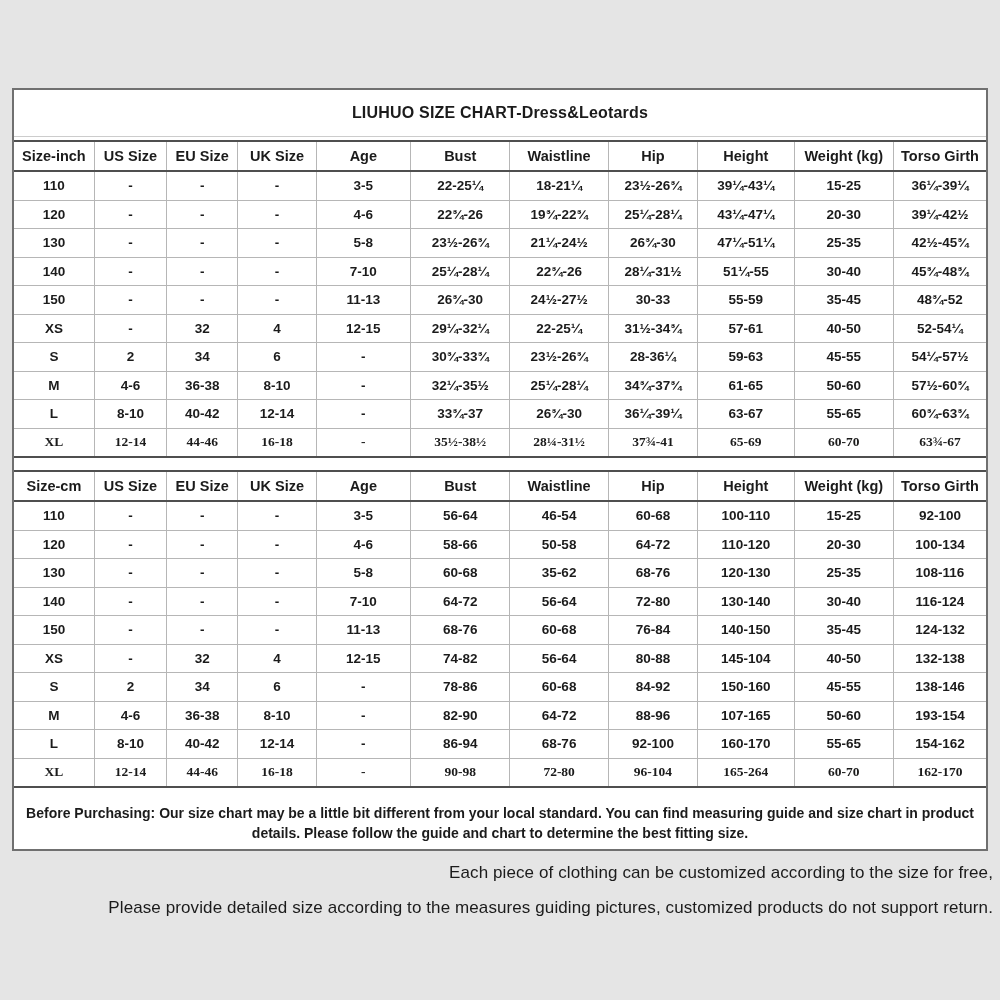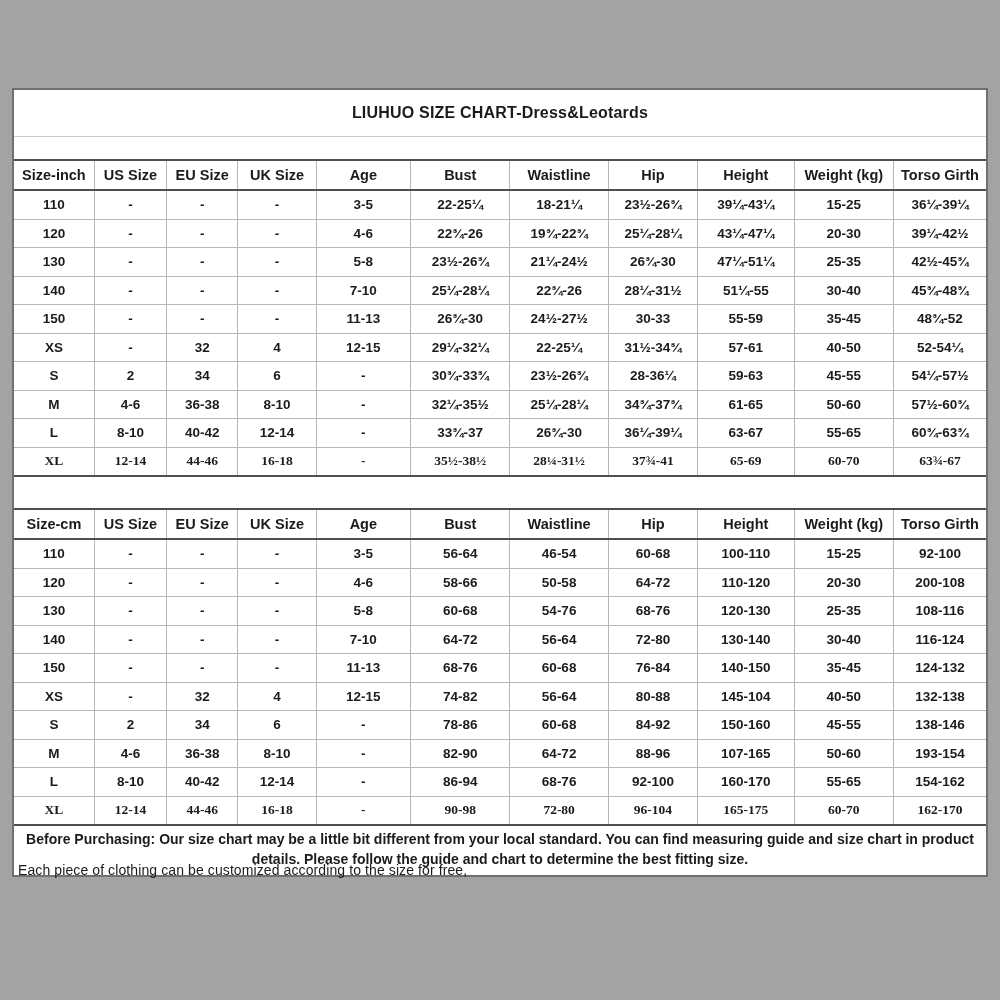--- a/index.html
+++ b/index.html
@@ -7,21 +7,21 @@
     padding: 0;
     background: #ffffff;
     width: 1000px;
     font-family: "Liberation Sans", sans-serif;
     color: #1b1b1b;
   }
   .page {
     position: relative;
     width: 1000px;
     height: 1000px;
-    background: #a3a3a3;
+    background: #e5e5e5;
     overflow: hidden;
   }
   .chart-box {
     position: absolute;
     left: 12px;
     top: 88px;
     width: 976px;
     border: 2px solid #707070;
     box-sizing: border-box;
     background: #ffffff;
@@ -33,21 +33,20 @@
     font-weight: bold;
     font-size: 16px;
     letter-spacing: 0.2px;
     border-bottom: 1px solid #cccccc;
   }
   .title-gap { height: 3px; }
   table.size-table {
     width: 100%;
     border-collapse: collapse;
     table-layout: fixed;
-    margin-top: 19px;
   }
   table.size-table th {
     font-size: 14.5px;
     font-weight: bold;
     height: 28px;
     text-align: center;
     border-top: 2px solid #4f4f4f;
     border-bottom: 2px solid #4f4f4f;
     padding: 0 2px;
     white-space: nowrap;
@@ -71,30 +70,31 @@
     height: 12px;
     border-top: 2px solid #4f4f4f;
     background: #ffffff;
   }
   .footnote {
     border-top: 2px solid #4f4f4f;
     font-weight: bold;
     font-size: 14px;
     text-align: center;
     line-height: 1.4;
-    padding: 4px 6px 6px 6px;
+    padding: 16px 6px 6px 6px;
   }
   .note {
     position: absolute;
     left: 14px;
     width: 975px;
-    font-size: 14px;
+    font-size: 17px;
     letter-spacing: 0.1px;
     line-height: 1.25;
     margin: 4px;
+    text-align: right;
   }
   .note-1 { top: 858px; }
   .note-2 { top: 893px; }
 </style>
 </head>
 <body>
 
 <div class="page">
 
   <div class="chart-box">
@@ -314,30 +314,30 @@
             <td>120</td>
             <td>-</td>
             <td>-</td>
             <td>-</td>
             <td>4-6</td>
             <td>58-66</td>
             <td>50-58</td>
             <td>64-72</td>
             <td>110-120</td>
             <td>20-30</td>
-            <td>200-108</td>
+            <td>100-134</td>
           </tr>
           <tr>
             <td>130</td>
             <td>-</td>
             <td>-</td>
             <td>-</td>
             <td>5-8</td>
             <td>60-68</td>
-            <td>54-76</td>
+            <td>35-62</td>
             <td>68-76</td>
             <td>120-130</td>
             <td>25-35</td>
             <td>108-116</td>
           </tr>
           <tr>
             <td>140</td>
             <td>-</td>
             <td>-</td>
             <td>-</td>
@@ -416,26 +416,27 @@
           </tr>
           <tr>
             <td>XL</td>
             <td>12-14</td>
             <td>44-46</td>
             <td>16-18</td>
             <td>-</td>
             <td>90-98</td>
             <td>72-80</td>
             <td>96-104</td>
-            <td>165-175</td>
+            <td>165-264</td>
             <td>60-70</td>
             <td>162-170</td>
           </tr>
         </tbody>
       </table>
 
     <div class="footnote">Before Purchasing: Our size chart may be a little bit different from your local standard. You can find measuring guide and size chart in product details. Please follow the guide and chart to determine the best fitting size.</div>
   </div>
 
   <p class="note note-1">Each piece of clothing can be customized according to the size for free,</p>
 
+  <p class="note note-2">Please provide detailed size according to the measures guiding pictures, customized products do not support return.</p>
 
 </div>
 
 </body></html>

